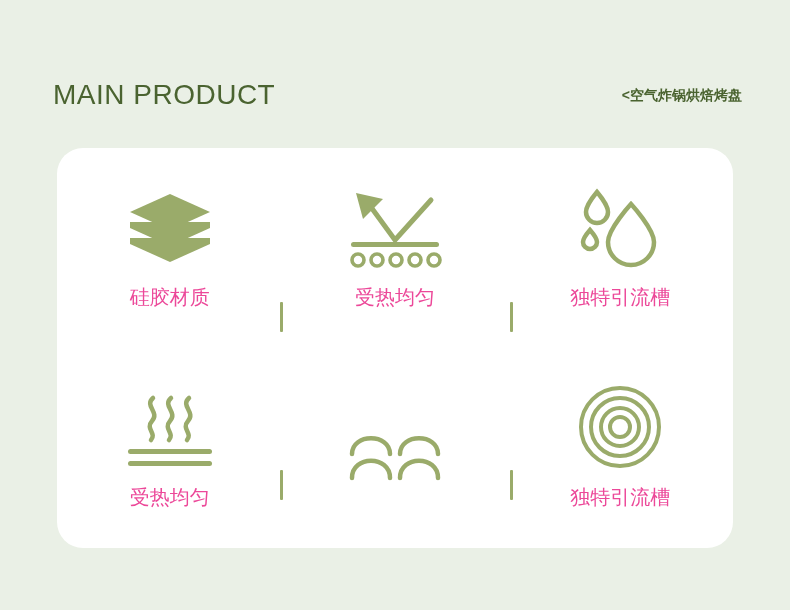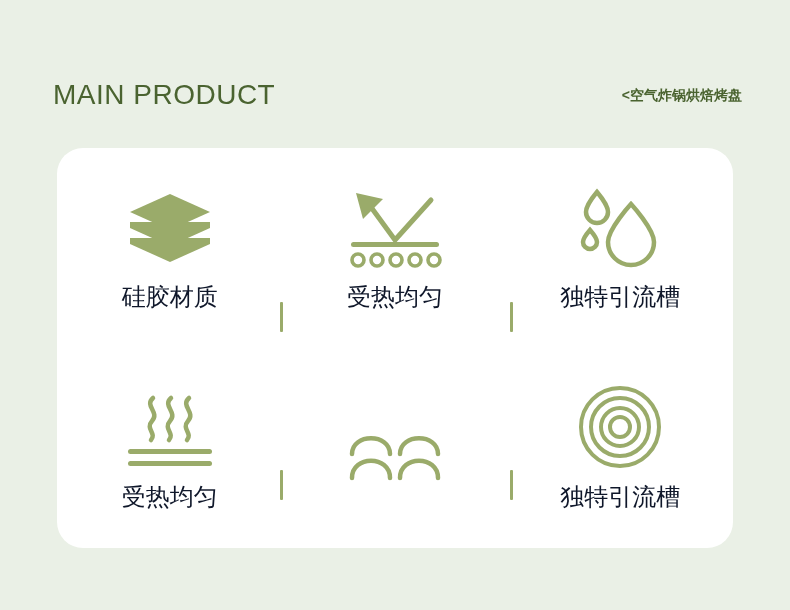--- a/index.html
+++ b/index.html
@@ -80,22 +80,22 @@
     justify-content: center;
   }
   .icon-box {
     height: 84px;
     display: flex;
     align-items: flex-end;
     justify-content: center;
     margin-bottom: 14px;
   }
   .cell-label {
-    font-size: 24px;
-    color: #0f172a;
+    font-size: 20px;
+    color: #ec4899;
     font-family: "DejaVu Sans", "Liberation Sans", sans-serif;
     line-height: 30px;
     white-space: nowrap;
   }
 
   
   .divider {
     position: absolute;
     width: 3px;
     height: 30px;

